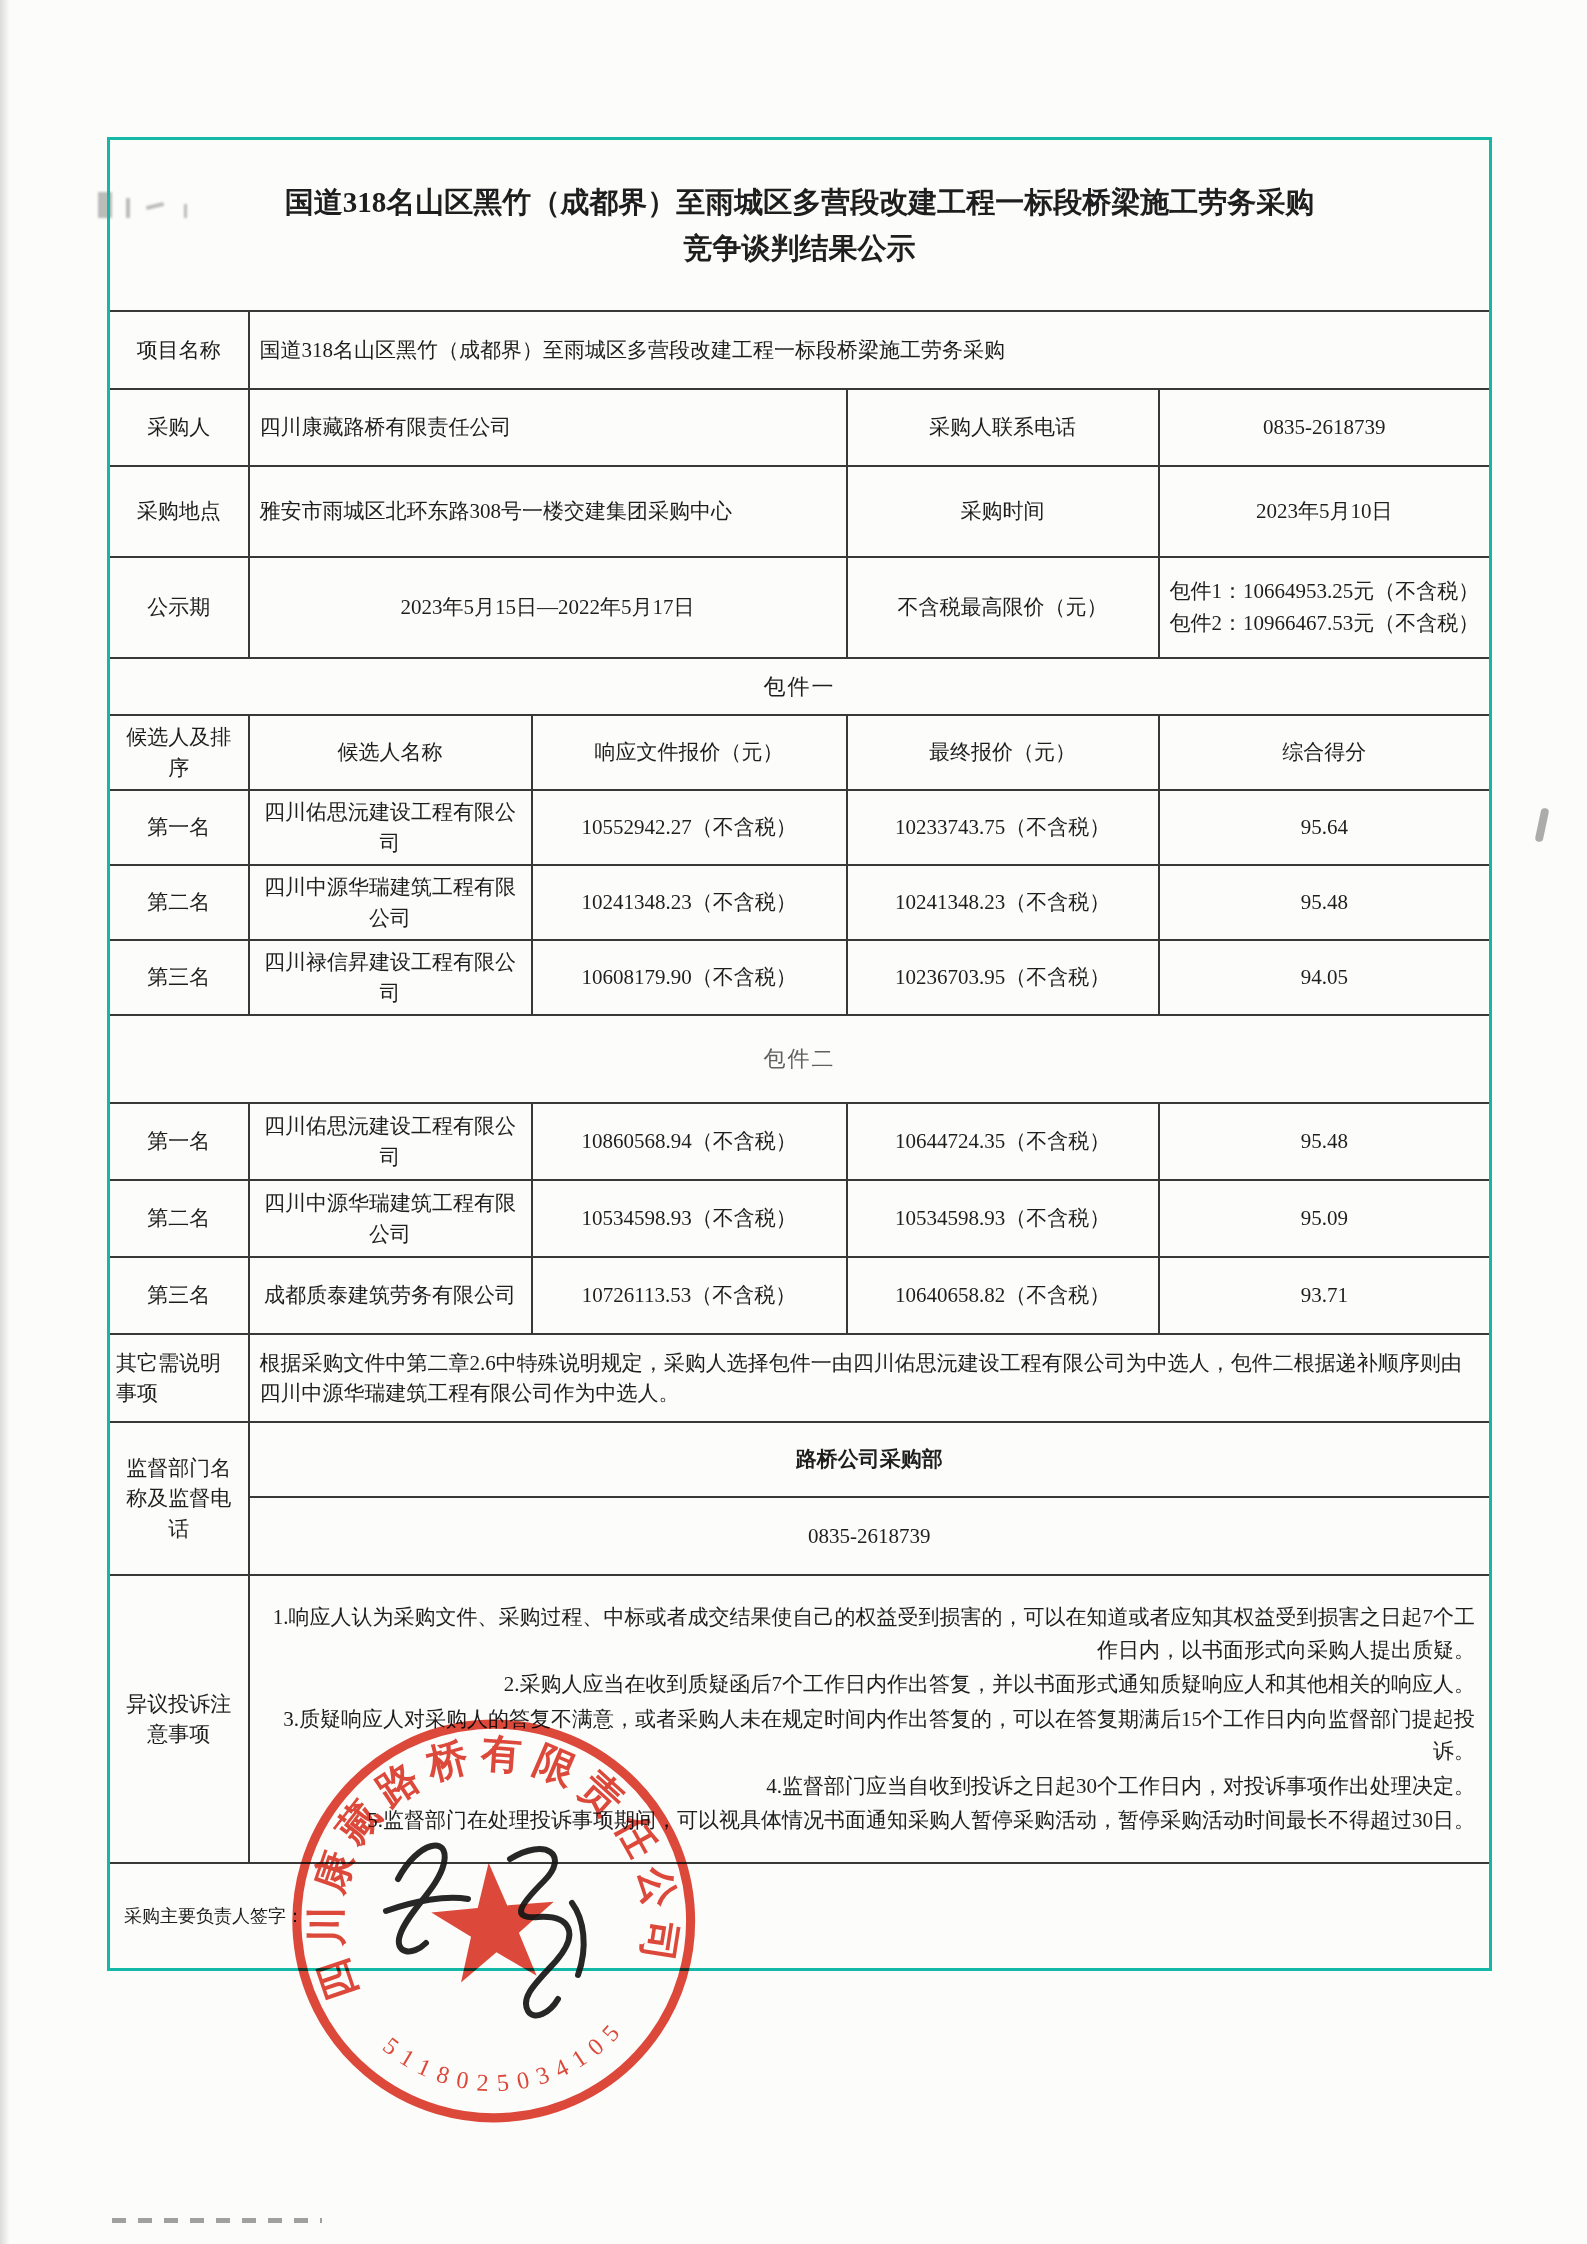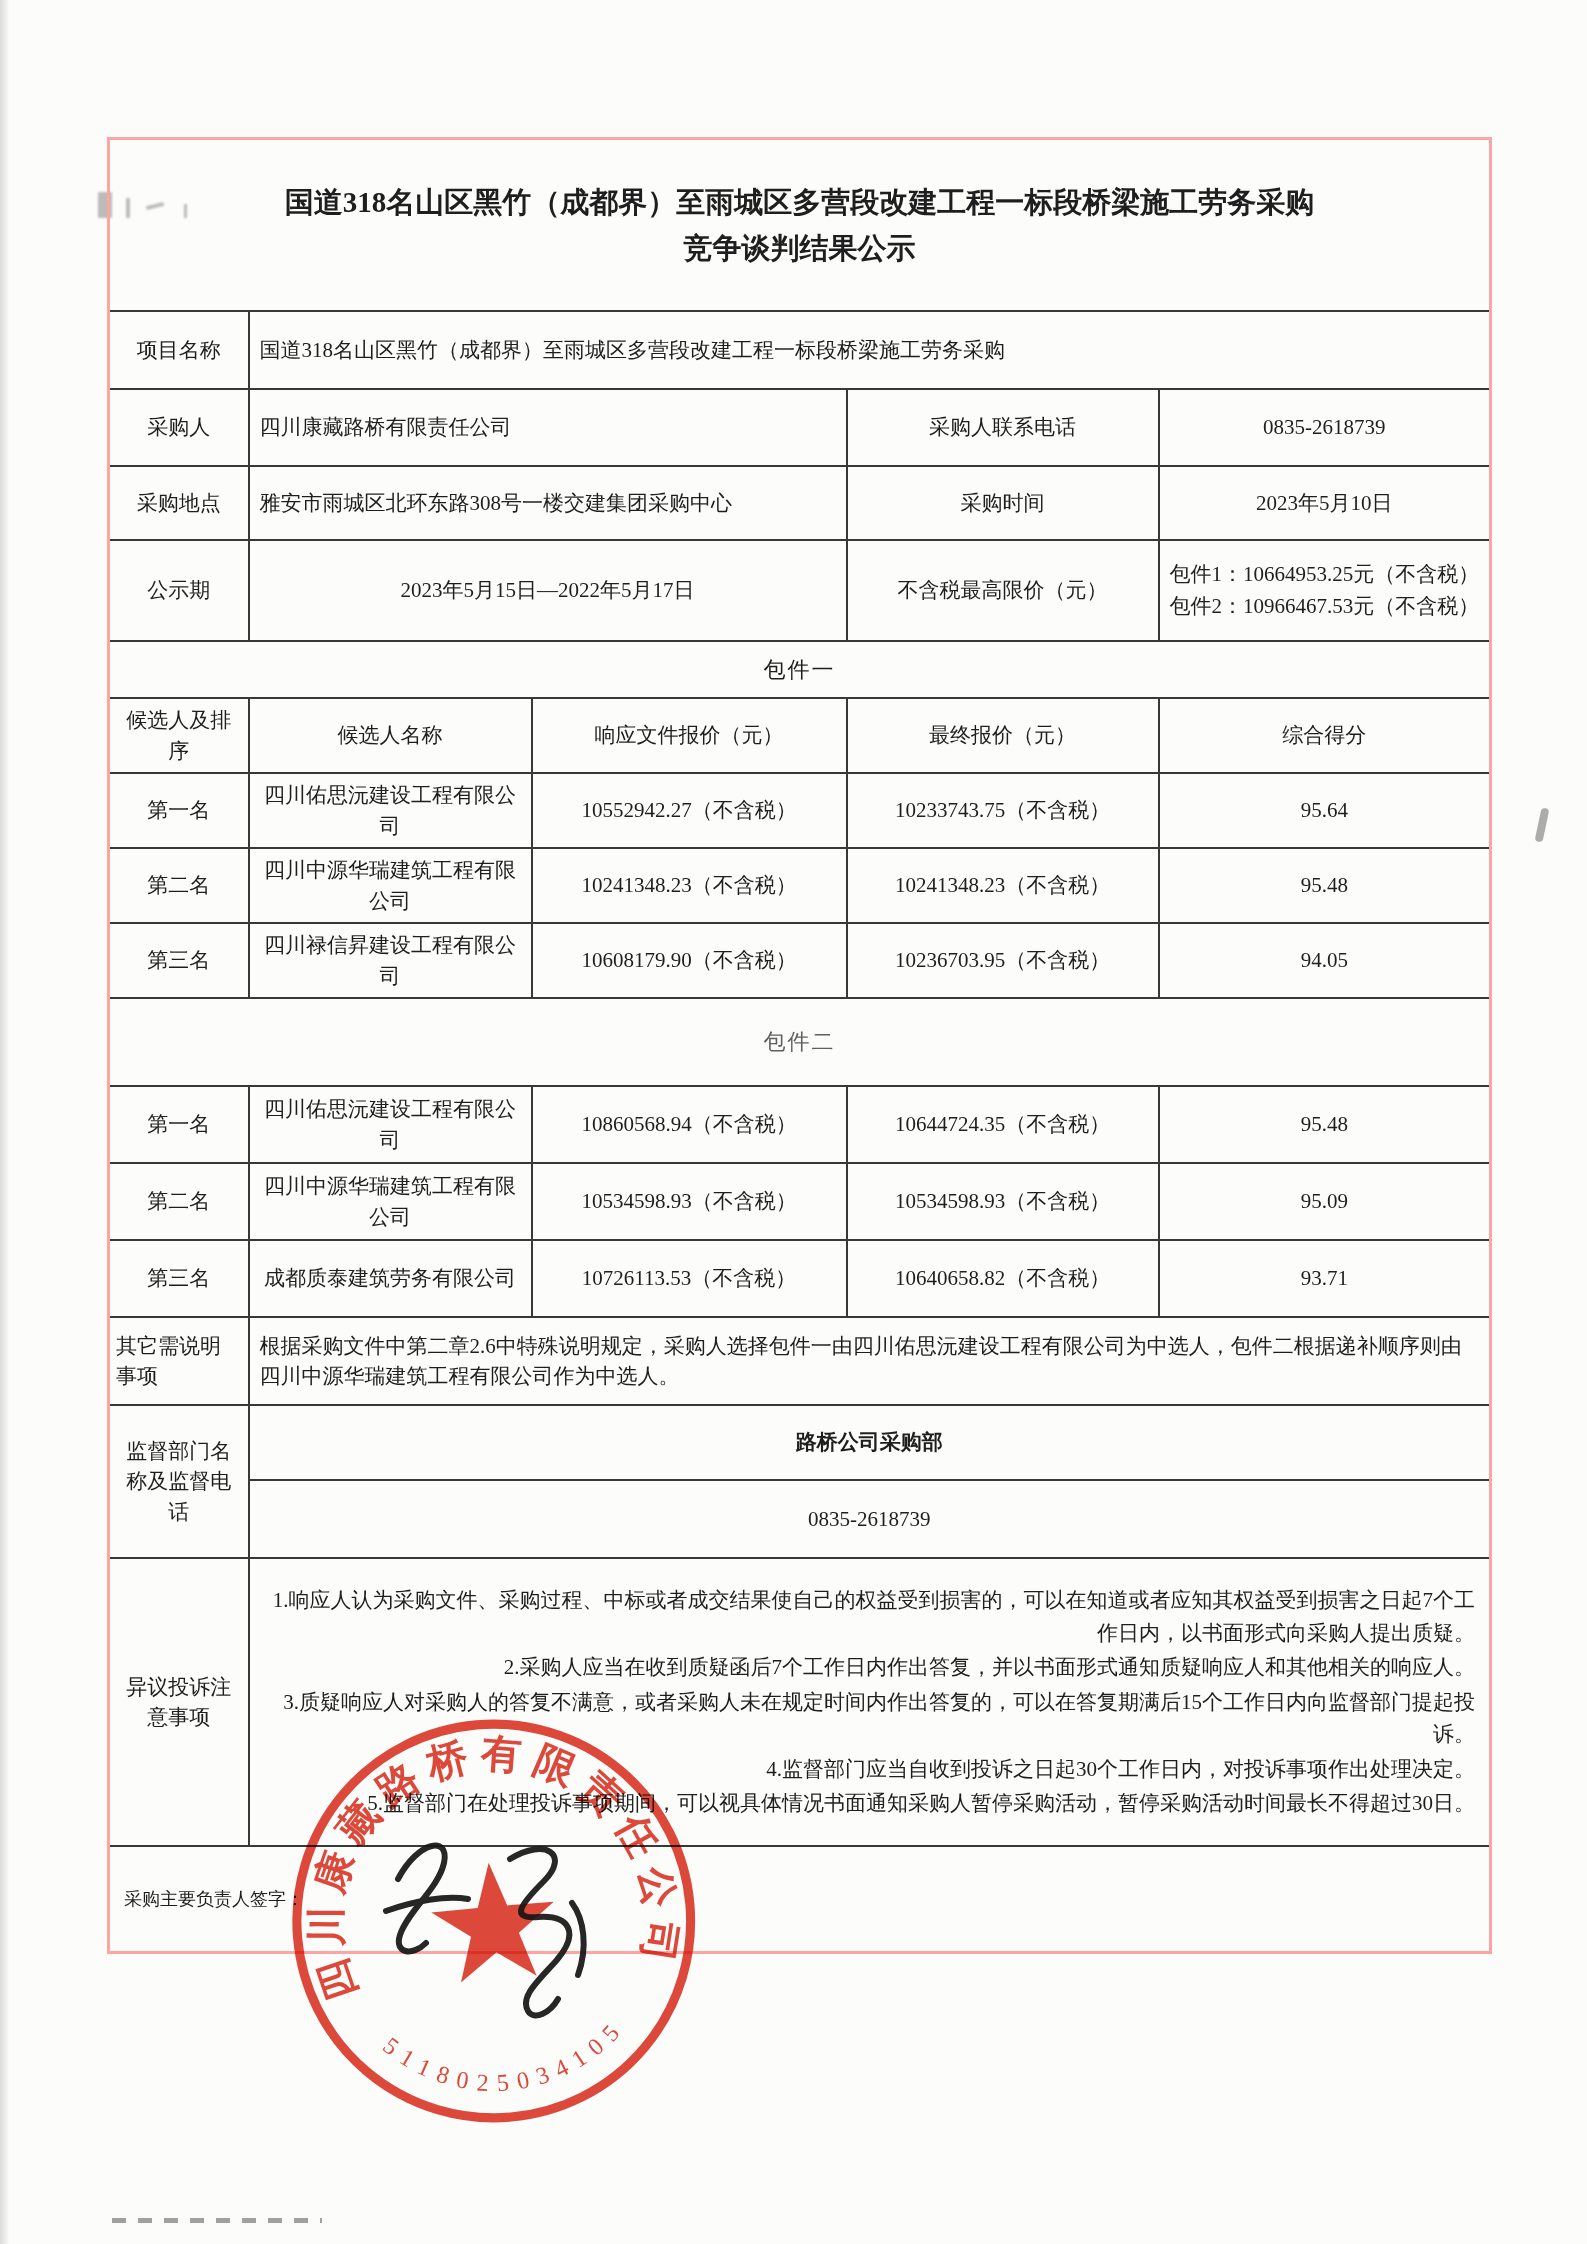--- a/index.html
+++ b/index.html
@@ -7,21 +7,21 @@
     width:1587px;height:2244px;position:relative;overflow:hidden;
     background:#fcfcfb;
     font-family:"Liberation Serif","DejaVu Serif",serif;
     color:#1e1e1e;
   }
   
   .scan-edge{position:absolute;left:0;top:0;width:10px;height:2244px;
     background:linear-gradient(90deg,rgba(120,120,120,.25),rgba(120,120,120,0));}
   .doc{position:absolute;left:107px;top:137px;width:1382px;}
   table{border-collapse:collapse;table-layout:fixed;width:1382px;
-    border:3px solid #fca5a5;}
+    border:3px solid #14b8a6;}
   td{border:2px solid #383838;font-size:21px;line-height:1.45;
     text-align:center;vertical-align:middle;padding:4px 10px;
     word-break:break-all;}
   .title-cell{font-weight:700;font-size:29px;line-height:1.6;height:150px;
     padding:10px 40px;}
   .lbl{padding:4px 6px;}
   .left{text-align:left;}
   .band{font-size:22px;letter-spacing:2px;}
   .band-faded{color:#5f5f5f;}
   .small-pad{padding:18px 6px;}
@@ -80,21 +80,21 @@
       <td colspan="4" class="left">国道318名山区黑竹（成都界）至雨城区多营段改建工程一标段桥梁施工劳务采购</td>
     </tr>
 
     <tr style="height:77px;">
       <td class="lbl">采购人</td>
       <td colspan="2" class="left">四川康藏路桥有限责任公司</td>
       <td>采购人联系电话</td>
       <td>0835-2618739</td>
     </tr>
 
-    <tr style="height:74px;">
+    <tr style="height:91px;">
       <td class="lbl">采购地点</td>
       <td colspan="2" class="left">雅安市雨城区北环东路308号一楼交建集团采购中心</td>
       <td>采购时间</td>
       <td>2023年5月10日</td>
     </tr>
 
     <tr style="height:90px;">
       <td class="lbl">公示期</td>
       <td colspan="2">2023年5月15日—2022年5月17日</td>
       <td>不含税最高限价（元）</td>

